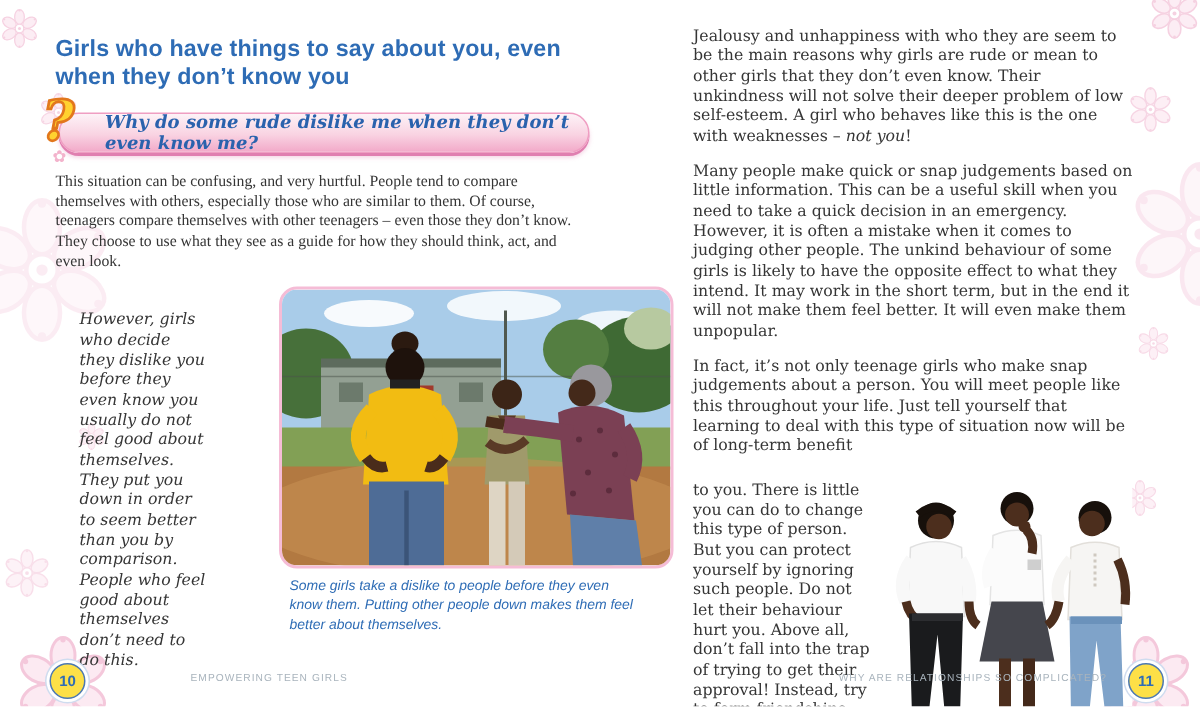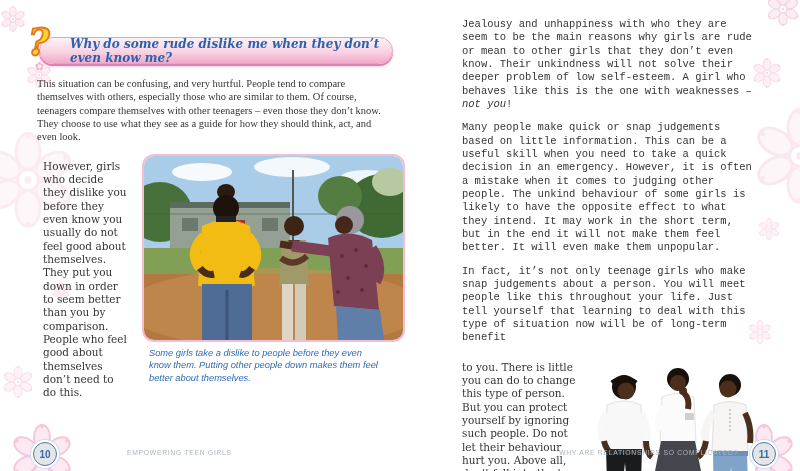--- a/index.html
+++ b/index.html
@@ -17,35 +17,35 @@
     border:1px solid #ef9ec2;box-shadow:0 2px 0 #e07fb0,0 3px 3px rgba(224,127,176,.35);
     display:flex;align-items:center;}
   .qmark{position:absolute;left:-12px;top:-14px;font-family:"DejaVu Serif",serif;font-style:italic;font-weight:bold;
     font-size:37px;color:#ffd22f;-webkit-text-stroke:1.8px #e2771c;line-height:1;}
   .qflower{position:absolute;left:-5px;top:22px;font-size:11px;color:#f3b3cc;text-shadow:0 0 2px #fff;}
   .qtext{margin-left:30px;font-family:"DejaVu Serif",serif;font-style:italic;font-size:12px;color:#2a62ad;font-weight:bold;}
 
   .body-text{font-family:"DejaVu Serif",serif;font-size:10.5px;color:#353535;line-height:1.27;}
   .para1{margin:13px 0 0 0;font-family:Liberation Serif, serif;}
   .two-col{display:flex;margin-top:10px;gap:7px;}
-  .narrow-col{width:86px;margin:6px;flex:none;}
-  .photo-block-left{flex:none;width:263px;}
+  .narrow-col{width:86px;margin:16px;flex:none;font-style:italic;}
+  .photo-block-left{flex:none;width:263px;margin-left:24px;}
   .photo-frame{border:2px solid #f5bcd6;border-radius:12px;overflow:hidden;background:#fff;line-height:0;}
   .caption{font-style:italic;font-size:9.3px;color:#2e6cb5;line-height:1.35;margin-top:5px;}
   .caption-left{margin-left:7px;width:235px;}
 
   
   .right-page{position:absolute;left:462px;top:18px;width:293px;}
-  .rpara{margin:0 0 10px 0;font-family:Liberation Mono, monospace;}
+  .rpara{margin:0 0 10px 0;}
   .rwrap{display:flex;gap:6px;margin-top:2px;}
   .rwrap-text{width:122px;margin:0;flex:none;}
   .photo-block-right{flex:1;}
 
   
-  .page-badge{position:absolute;width:22px;height:22px;border-radius:50%;background:#e5e5e5;border:1.5px solid #4d79b0;
+  .page-badge{position:absolute;width:22px;height:22px;border-radius:50%;background:#fde047;border:1.5px solid #4d79b0;
     box-shadow:0 0 0 2px #ffffff,0 0 0 3px #cfdcef;display:flex;align-items:center;justify-content:center;
     font-size:10px;font-weight:bold;color:#2e6cb5;}
   .running-foot{position:absolute;font-size:6.8px;letter-spacing:.7px;color:#a9b4bd;}
 
   em{font-style:italic;}
 </style>
 </head>
 <body>
 
 <div id="spread">
@@ -107,20 +107,21 @@
     </svg>
 
   <svg class="flower" style="left:10px;top:424px;opacity:.6" width="64" height="64">
       <use href="#flower"></use>
     </svg>
   <svg class="flower" style="left:732px;top:424px;opacity:.6" width="64" height="64">
       <use href="#flower"></use>
     </svg>
 
   <div class="left-page">
+    <h1 class="heading">Girls who have things to say about you, even when they don’t know you</h1>
 
     <div class="qbubble">
       <span class="qmark">?</span>
       <span class="qflower">✿</span>
       <span class="qtext">Why do some rude dislike me when they don’t even know me?</span>
     </div>
 
     <p class="body-text para1">This situation can be confusing, and very hurtful. People tend to compare themselves with others, especially those who are similar to them. Of course, teenagers compare themselves with other teenagers – even those they don’t know. They choose to use what they see as a guide for how they should think, act, and even look.</p>
 
     <div class="two-col">

